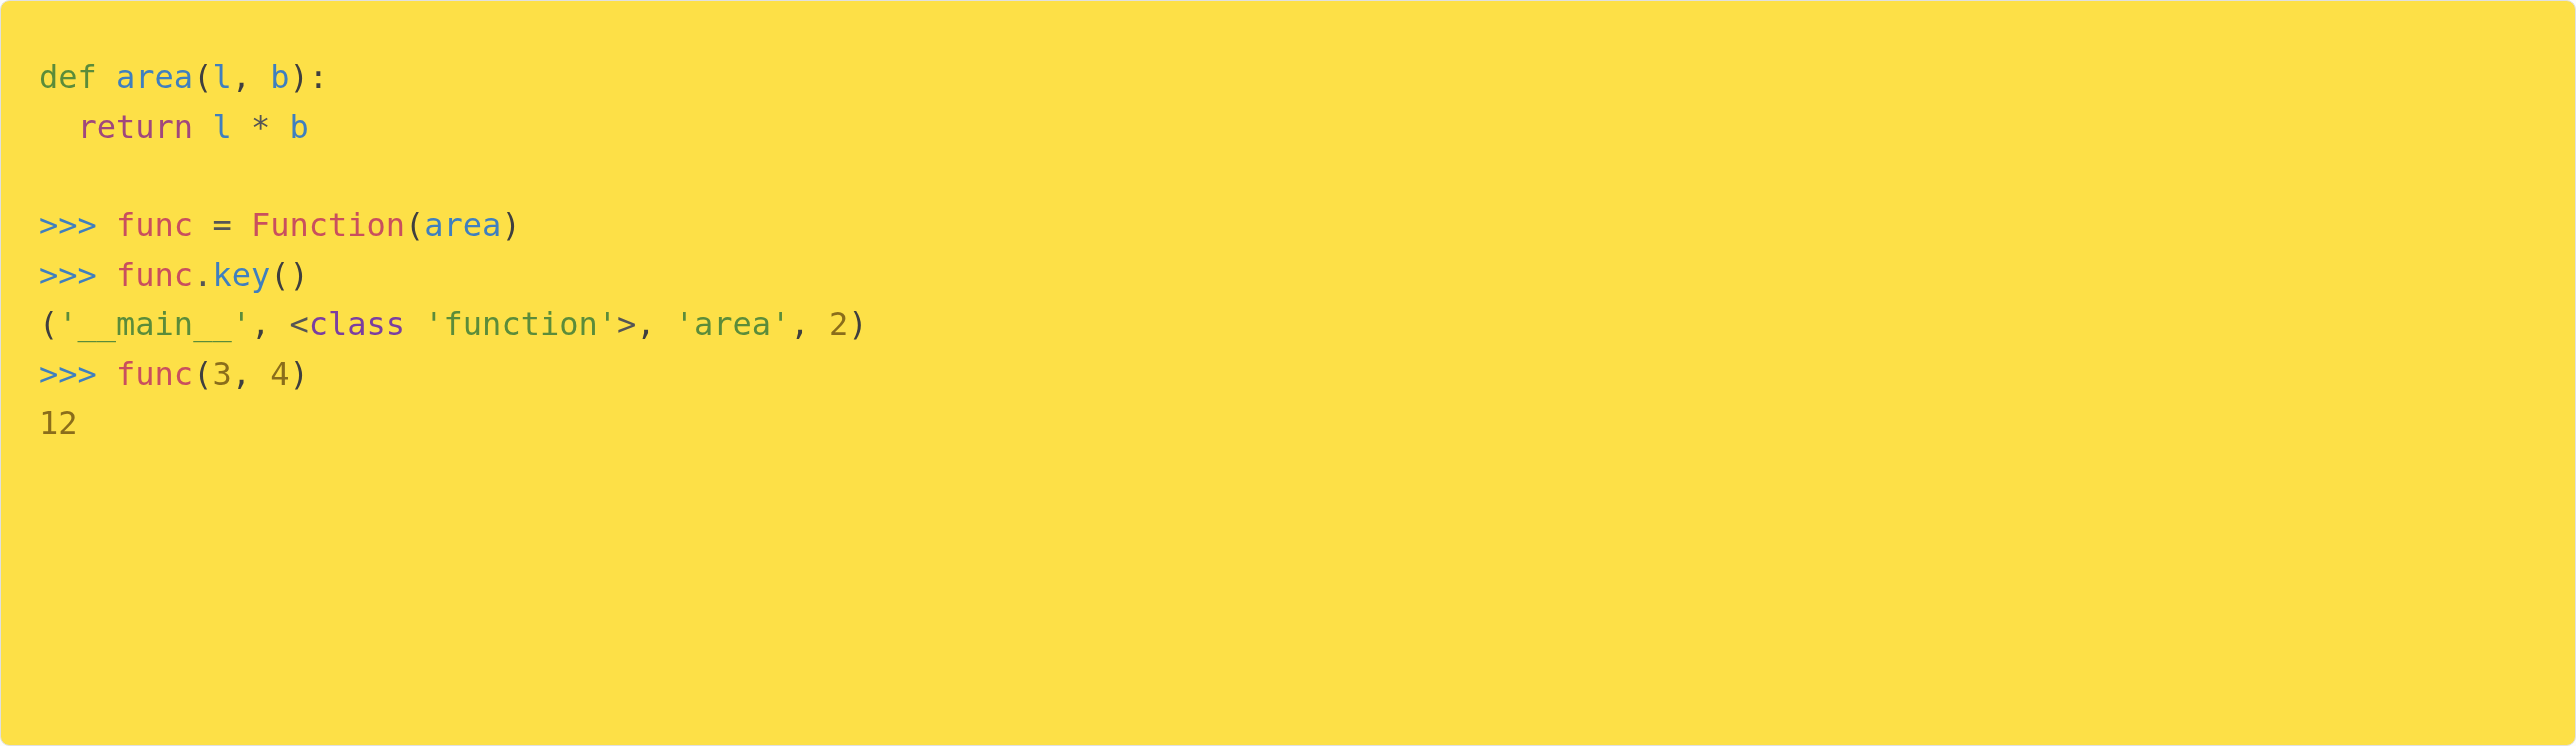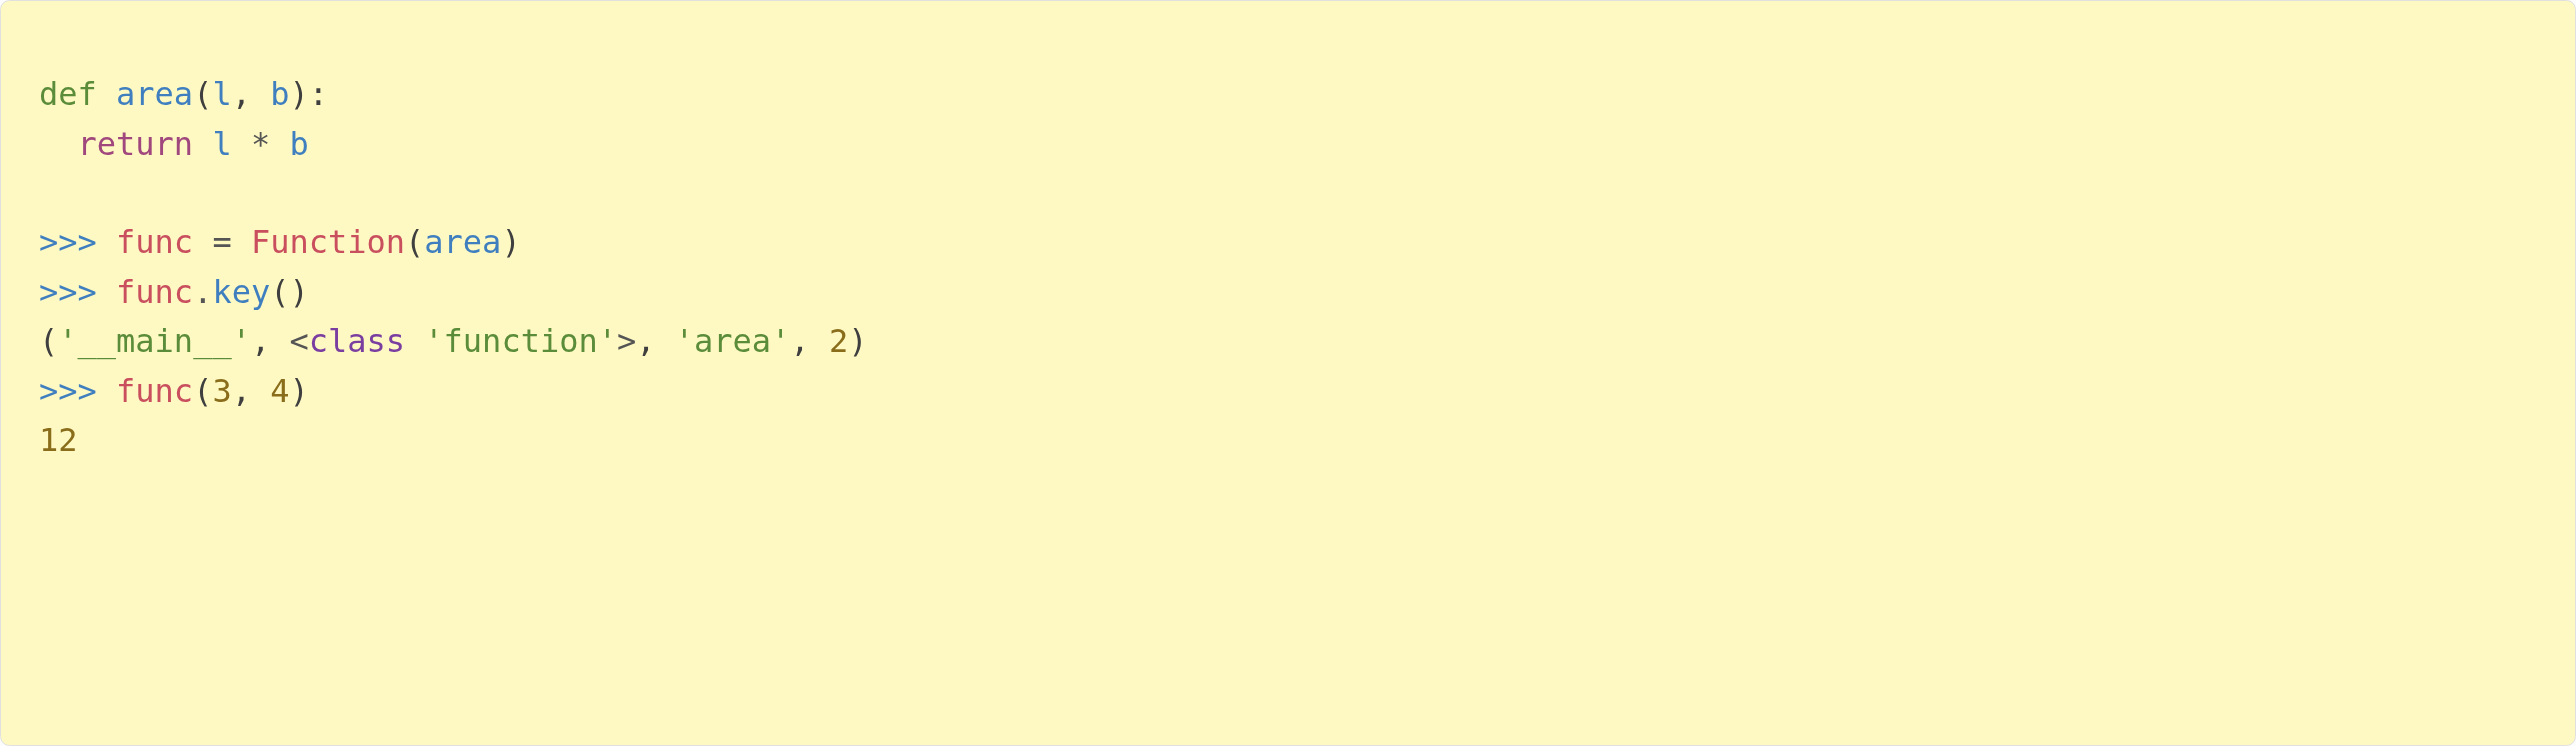--- a/index.html
+++ b/index.html
@@ -1,21 +1,21 @@
 <!DOCTYPE html>
 <html style="font-size:15px"><head>
   <meta charset="utf-8">
   <style>
     * { margin: 0; padding: 0; box-sizing: border-box; }
     html, body { width: 2576px; height: 746px; background: #fcfcfc; }
     .code-block {
-      background: #fef9c3;
+      background: #fde047;
       border: 0.9px solid #e0e0e0;
       border-radius: 9.5px;
-      padding: 21px 38px;
+      padding: 4px 38px;
       margin: 0;
       width: 2576px;
       height: 746px;
       font-family: "SFMono-Regular", "Menlo", "Consolas", "Liberation Mono", monospace;
       font-size: 32px;
       line-height: 1.48;
       color: #3f3f3f;
       white-space: pre;
       overflow: hidden;
     }

